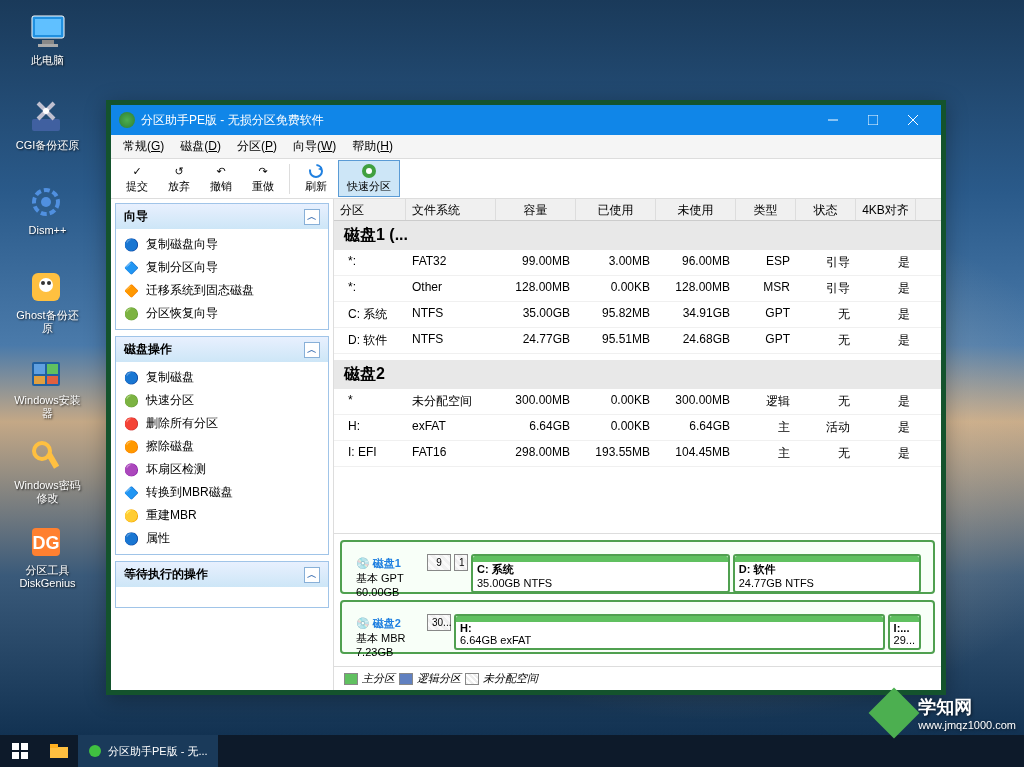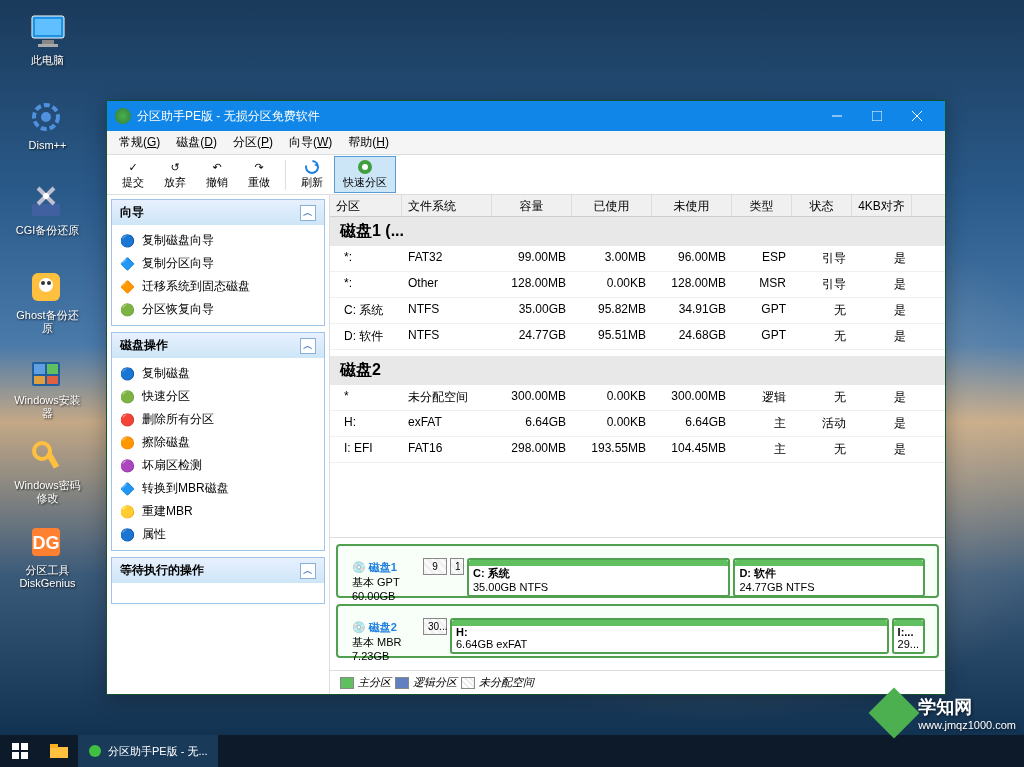--- a/index.html
+++ b/index.html
@@ -6,21 +6,21 @@
 body { width: 1024px; height: 767px; overflow: hidden; position: relative; background: linear-gradient(135deg, #1e4a7a 0%, #3a6ea8 20%, #5a8ec8 40%, #d4b896 60%, #2a4a6a 100%); }
 .bg-gradient { position: absolute; inset: 0; background: radial-gradient(ellipse at 70% 60%, rgba(255,220,180,0.4) 0%, transparent 40%), linear-gradient(180deg, #1a3a5a 0%, #2a5a8a 25%, #4a7aaa 45%, #c4a886 55%, #3a5a7a 75%, #0a2a4a 100%); }
 
 
 .desktop-icons { position: absolute; top: 10px; left: 10px; }
 .desktop-icon { width: 75px; height: 80px; display: flex; flex-direction: column; align-items: center; justify-content: flex-start; margin-bottom: 5px; cursor: pointer; padding: 2px; }
 .desktop-icon .icon-img { width: 40px; height: 40px; display: flex; align-items: center; justify-content: flex-start; }
 .desktop-icon .label { color: white; font-size: 11px; text-align: center; text-shadow: 1px 1px 2px rgba(0,0,0,0.8); margin-top: 2px; line-height: 1.2; }
 
 
-.app-window { position: absolute; top: 100px; left: 106px; width: 840px; height: 595px; background: white; border: 1px solid #14532d; box-shadow: 0 4px 20px rgba(0,0,0,0.3); display: flex; flex-direction: column; }
+.app-window { position: absolute; top: 100px; left: 106px; width: 840px; height: 595px; background: white; border: 5px solid #14532d; box-shadow: 0 4px 20px rgba(0,0,0,0.3); display: flex; flex-direction: column; }
 .titlebar { background: #1086e8; color: white; height: 30px; display: flex; align-items: center; padding: 0 8px; font-size: 12px; }
 .titlebar .title-icon { width: 16px; height: 16px; background: radial-gradient(circle, #4caf50, #2e7d32); border-radius: 50%; margin-right: 6px; }
 .titlebar .title-text { flex: 1; }
 .titlebar .win-btns { display: flex; gap: 0; }
 .titlebar .win-btn { width: 40px; height: 30px; display: flex; align-items: center; justify-content: center; cursor: pointer; }
 
 .menubar { background: #f5f5f5; height: 24px; display: flex; align-items: center; padding: 0 4px; border-bottom: 1px solid #ddd; font-size: 12px; }
 .menubar .menu-item { padding: 0 8px; cursor: pointer; }
 .menubar .menu-item u { text-decoration: underline; }
 
@@ -98,35 +98,35 @@
           <rect x="7" y="5" width="26" height="16" fill="#60c0ff"></rect>
           <rect x="14" y="26" width="12" height="4" fill="#888"></rect>
           <rect x="10" y="30" width="20" height="3" fill="#aaa"></rect>
         </svg>
       </div>
     <div class="label">此电脑</div>
   </div>
   <div class="desktop-icon">
     <div class="icon-img">
         <svg width="36" height="36">
-          <circle cx="18" cy="18" r="12" fill="none" stroke="#5090e0" stroke-width="4" stroke-dasharray="6 3"></circle>
-          <circle cx="18" cy="18" r="5" fill="#5090e0"></circle>
-        </svg>
-      </div>
-    <div class="label">Dism++</div>
-  </div>
-  <div class="desktop-icon">
-    <div class="icon-img">
-        <svg width="36" height="36">
           <rect x="4" y="20" width="28" height="12" rx="2" fill="#4060a0"></rect>
           <path d="M10 4 L26 20 M26 4 L10 20" stroke="#c0c0d0" stroke-width="4"></path>
           <circle cx="18" cy="12" r="3" fill="#fff"></circle>
         </svg>
       </div>
     <div class="label">CGI备份还原</div>
+  </div>
+  <div class="desktop-icon">
+    <div class="icon-img">
+        <svg width="36" height="36">
+          <circle cx="18" cy="18" r="12" fill="none" stroke="#5090e0" stroke-width="4" stroke-dasharray="6 3"></circle>
+          <circle cx="18" cy="18" r="5" fill="#5090e0"></circle>
+        </svg>
+      </div>
+    <div class="label">Dism++</div>
   </div>
   <div class="desktop-icon">
     <div class="icon-img">
         <svg width="36" height="36">
           <rect x="4" y="4" width="28" height="28" rx="6" fill="#ffc040"></rect>
           <circle cx="18" cy="16" r="7" fill="#fff"></circle>
           <circle cx="15" cy="14" r="2" fill="#333"></circle>
           <circle cx="21" cy="14" r="2" fill="#333"></circle>
         </svg>
       </div>

